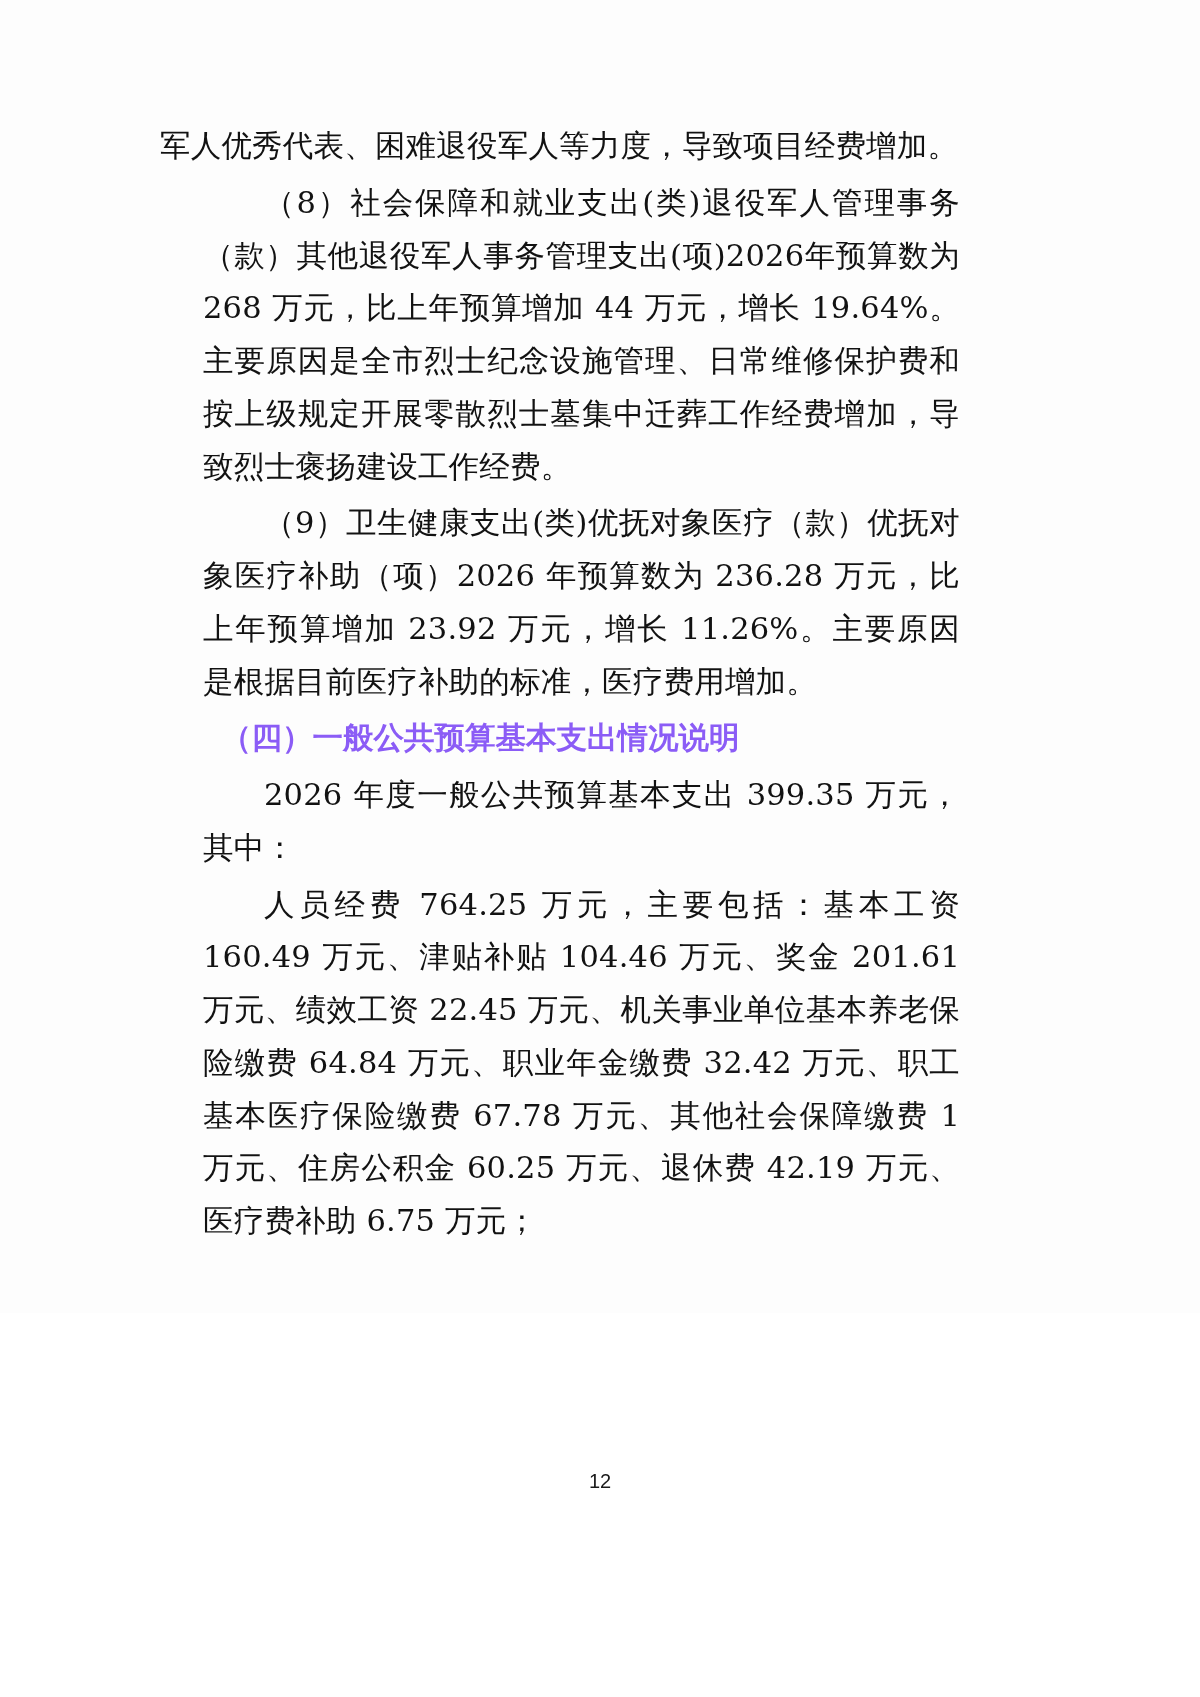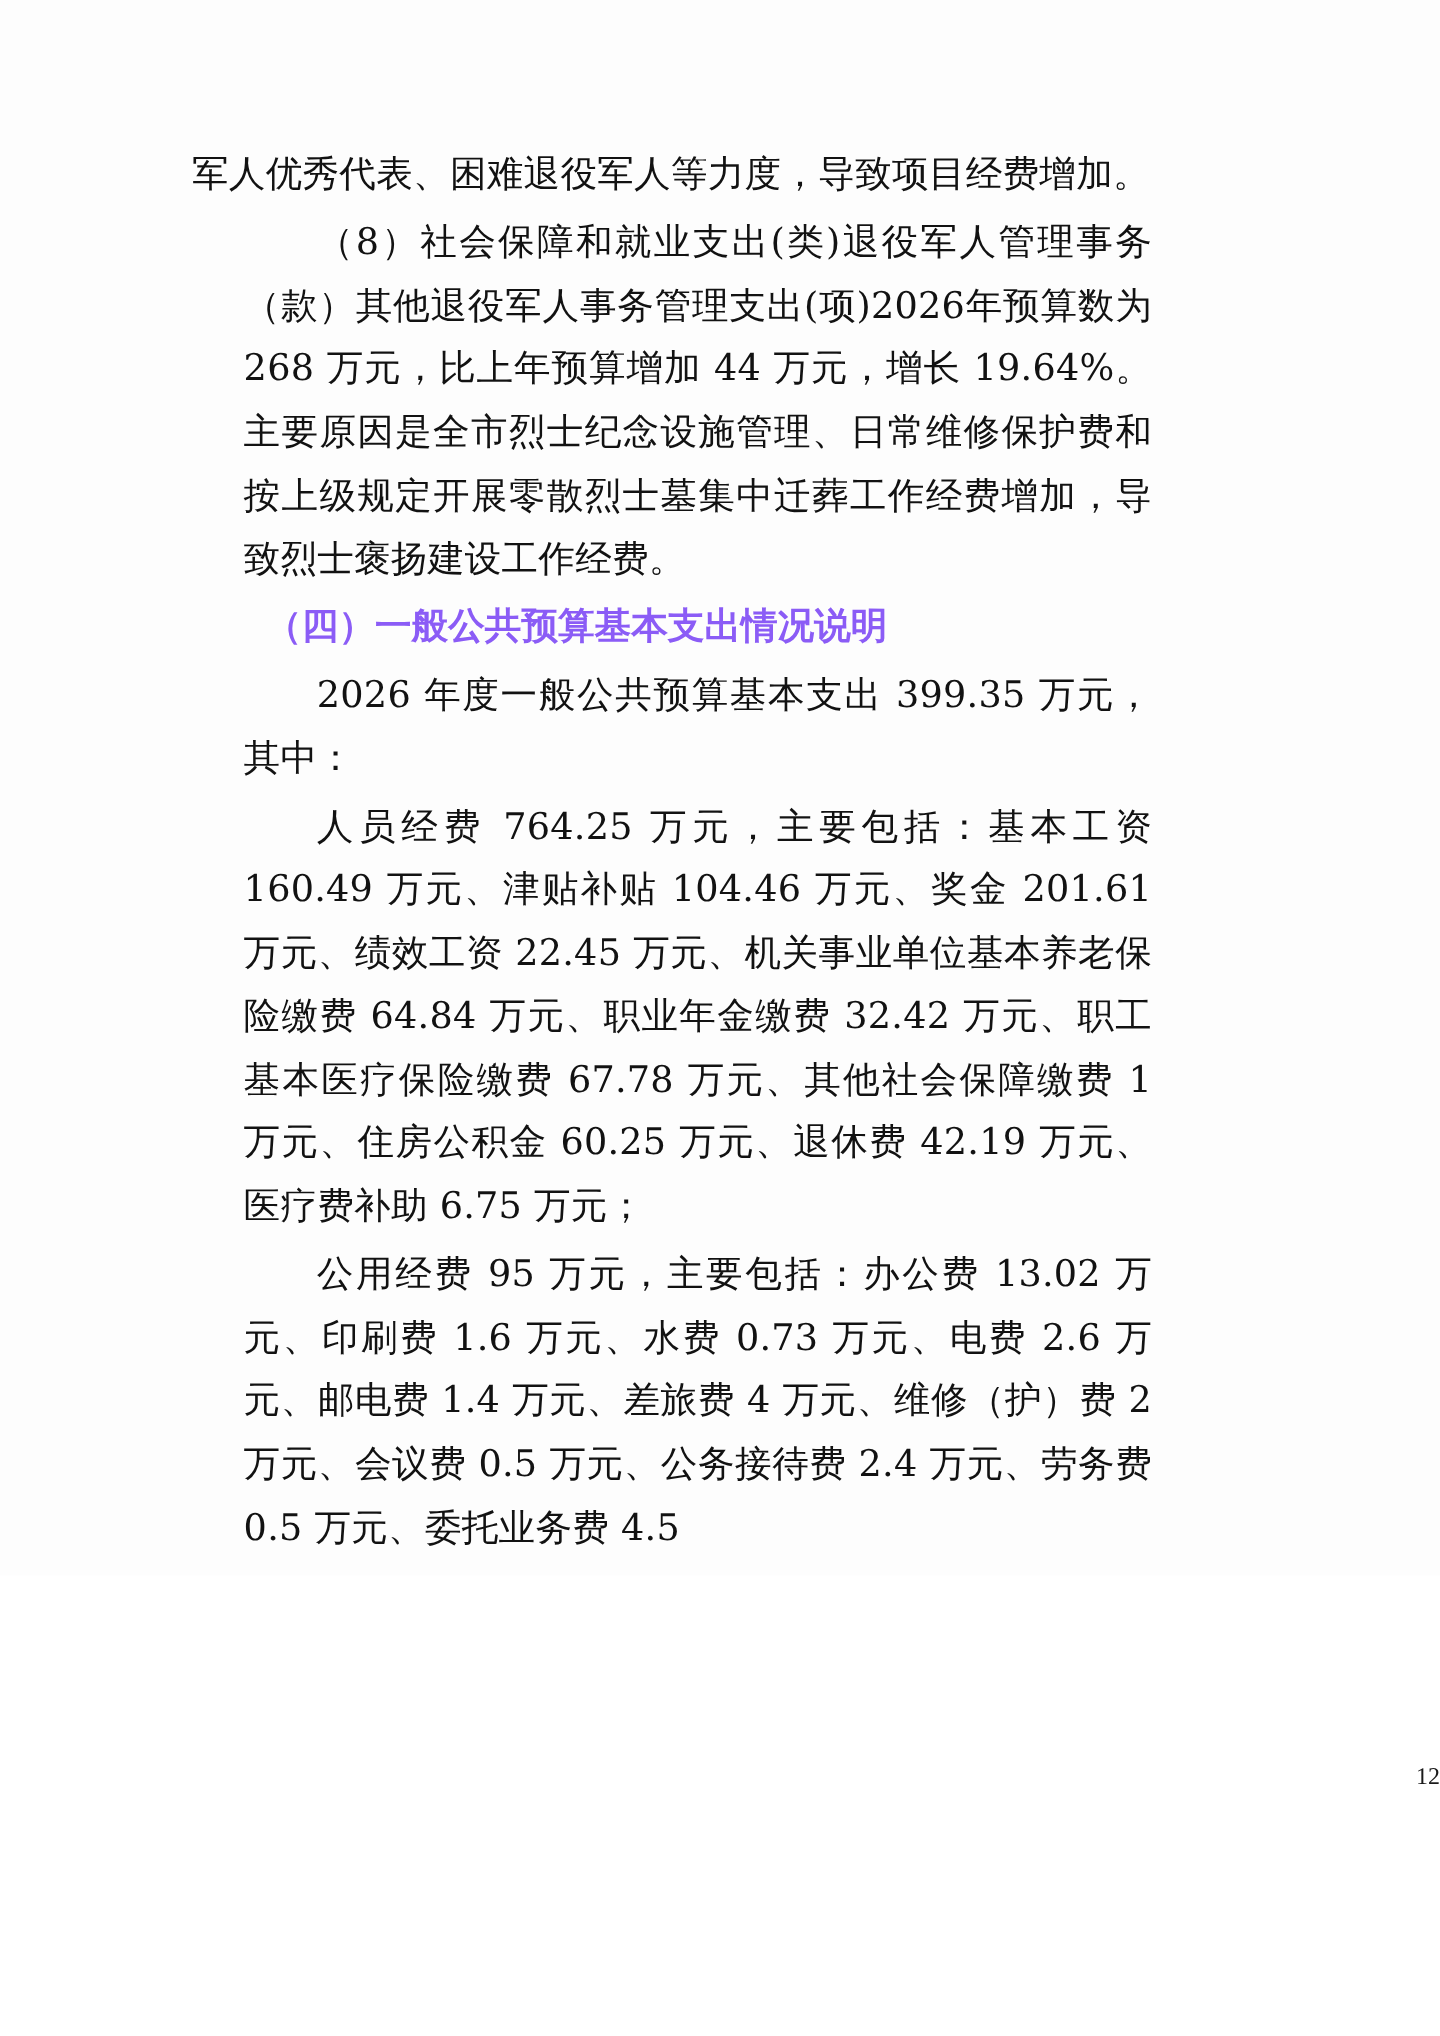--- a/index.html
+++ b/index.html
@@ -47,32 +47,32 @@
     text-indent: 61px;
     font-weight: bold;
     font-family: "DejaVu Sans", "Liberation Sans", sans-serif;
     color: #8b5cf6;
   }
   .footer {
     position: absolute;
     left: 0;
     right: 0;
     top: 1470px;
-    text-align: right;
+    text-align: center;
     font-size: 20px;
-    font-family: Liberation Serif, serif;
+    font-family: Liberation Sans, sans-serif;
     color: #1a1a1a;
   }
 </style>
 </head>
 <body>
 
 <div class="page">
   <div class="content">
     <p class="para">军人优秀代表、困难退役军人等力度，导致项目经费增加。</p>
     <p class="para indent">（8）社会保障和就业支出(类)退役军人管理事务（款）其他退役军人事务管理支出(项)2026年预算数为 268 万元，比上年预算增加 44 万元，增长 19.64%。主要原因是全市烈士纪念设施管理、日常维修保护费和按上级规定开展零散烈士墓集中迁葬工作经费增加，导致烈士褒扬建设工作经费。</p>
+    <p class="para indent">（9）卫生健康支出(类)优抚对象医疗（款）优抚对象医疗补助（项）2026 年预算数为 236.28 万元，比上年预算增加 23.92 万元，增长 11.26%。主要原因是根据目前医疗补助的标准，医疗费用增加。</p>
     <p class="heading">（四）一般公共预算基本支出情况说明</p>
     <p class="para indent">2026 年度一般公共预算基本支出 399.35 万元，其中：</p>
     <p class="para indent">人员经费 764.25 万元，主要包括：基本工资 160.49 万元、津贴补贴 104.46 万元、奖金 201.61 万元、绩效工资 22.45 万元、机关事业单位基本养老保险缴费 64.84 万元、职业年金缴费 32.42 万元、职工基本医疗保险缴费 67.78 万元、其他社会保障缴费 1 万元、住房公积金 60.25 万元、退休费 42.19 万元、医疗费补助 6.75 万元；</p>
-    <p class="para indent">公用经费 95 万元，主要包括：办公费 13.02 万元、印刷费 1.6 万元、水费 0.73 万元、电费 2.6 万元、邮电费 1.4 万元、差旅费 4 万元、维修（护）费 2 万元、会议费 0.5 万元、公务接待费 2.4 万元、劳务费 0.5 万元、委托业务费 4.5</p>
   </div>
   <div class="footer">12</div>
 </div>
 
 </body></html>

